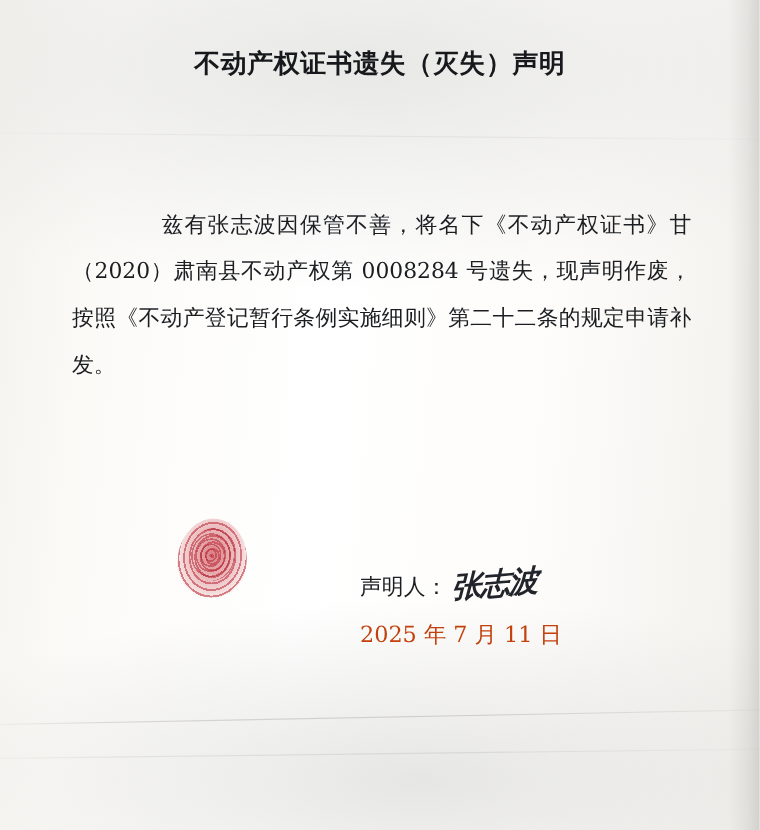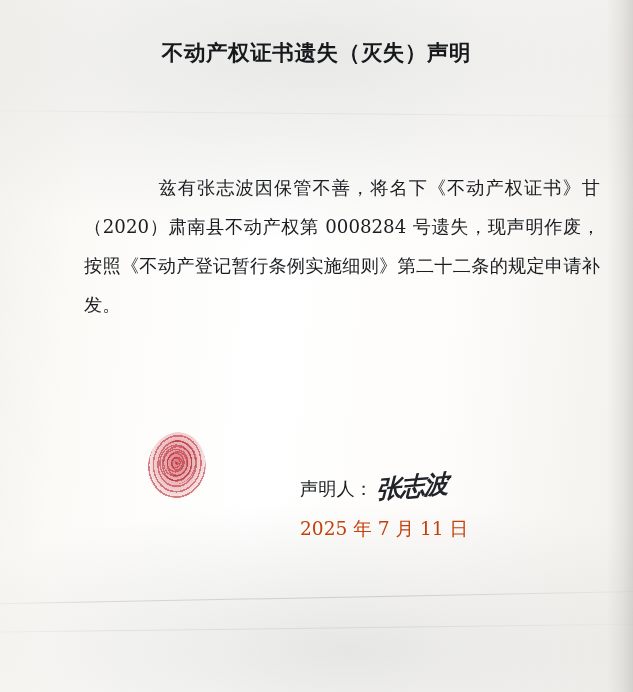--- a/index.html
+++ b/index.html
@@ -72,21 +72,20 @@
     top: 168px;
     left: 60px;
     width: 516px;
     font-size: 18.2px;
     line-height: 39px;
     color: #1b1d21;
     text-align: justify;
     text-justify: inter-character;
     text-indent: 36px;
     font-family: "DejaVu Serif", serif;
-    margin-left: 24px;
   }
 
   .sign-block {
     position: absolute;
     top: 466px;
     left: 0;
     right: 0;
   }
   .sign-line {
     position: absolute;

